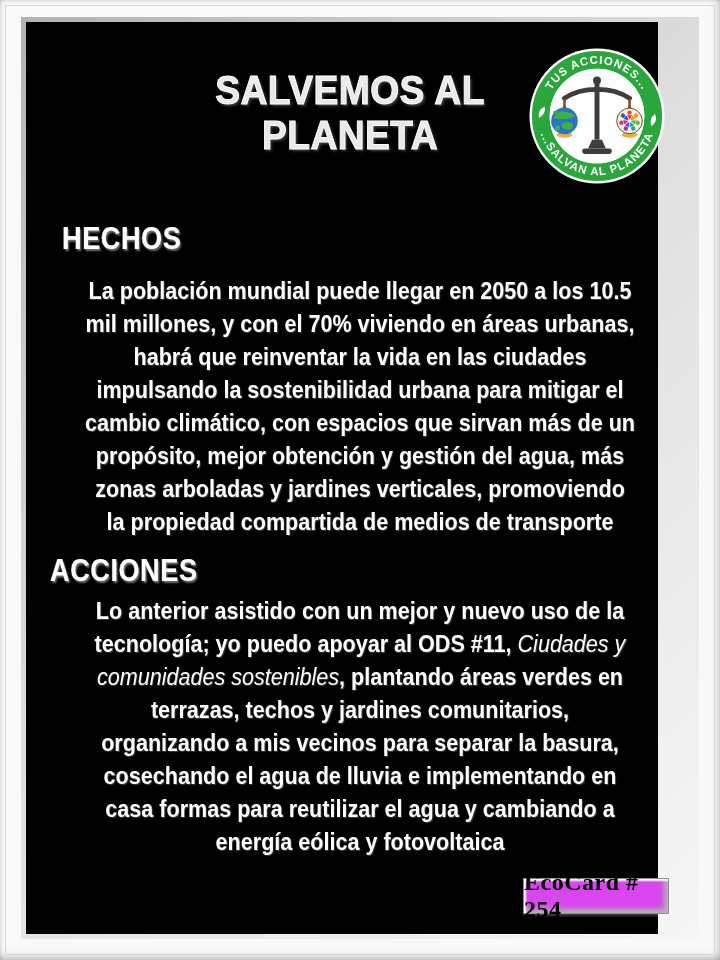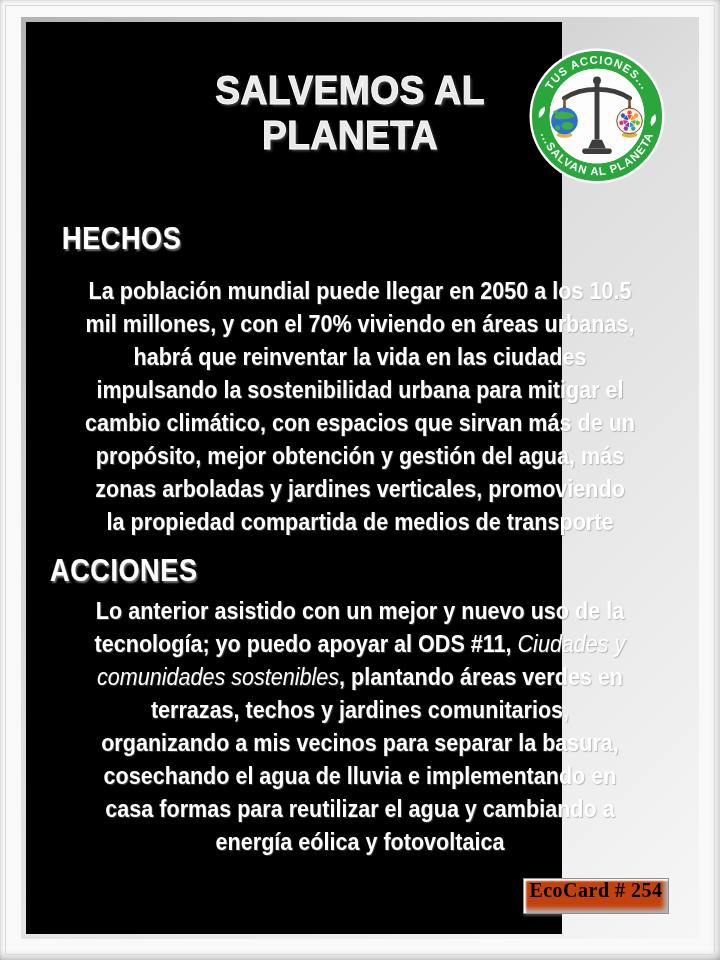--- a/index.html
+++ b/index.html
@@ -11,21 +11,21 @@
                inset -8px 0 9px -6px rgba(0,0,0,.18),
                inset 0 3px 4px -2px rgba(0,0,0,.12),
                inset 3px 0 4px -2px rgba(0,0,0,.12);
   }
   .outer-line{position:absolute;inset:5px;border:1px solid #d8d8d8;pointer-events:none;}
   .bevel{
     position:absolute;left:21px;top:17px;right:21px;bottom:21px;
     background:linear-gradient(135deg,#b3b3b3 0%,#dedede 45%,#f6f6f6 100%);
   }
   .panel{
-    position:absolute;left:26px;top:22px;width:536px;height:912px;
+    position:absolute;left:26px;top:22px;width:632px;height:912px;
     background:#000;
   }
   .panel > *{position:absolute;}
 
   .title{
     top:46px;left:0;width:648px;text-align:center;
     font-size:40px;line-height:45px;font-weight:700;letter-spacing:.5px;
     color:#e9e9e9;
     -webkit-text-stroke:1px #fbfbfb;
     text-shadow:2px 2px 3px rgba(75,75,75,.95);
@@ -51,25 +51,25 @@
   .para-hechos{top:252px;}
   .para-acciones{top:572px;}
   .tline{
     white-space:nowrap;line-height:33px;font-size:24.5px;font-weight:700;
     text-shadow:1px 1px 1px rgba(125,125,125,.5);
   }
   .tline .it{font-style:italic;font-weight:400;}
 
   .badge{
     left:497px;top:856px;width:144px;height:34px;
-    background:#c2410c;
+    background:#d946ef;
     border:1px solid #8f8f8f;
     box-shadow:inset 2px 2px 2px #ffffff,inset -4px -4px 5px #b5b5b5,1px 2px 2px rgba(255,255,255,.25);
-    display:flex;justify-content:center;
-    font-family:"Liberation Serif",serif;font-weight:700;font-size:20px;color:#000;
+    display:flex;align-items:center;justify-content:center;
+    font-family:"Liberation Serif",serif;font-weight:700;font-size:24px;color:#000;
     letter-spacing:.5px;
   }
 </style>
 </head>
 <body>
 
 <div class="card">
   <div class="outer-line"></div>
   <div class="bevel"></div>
 

